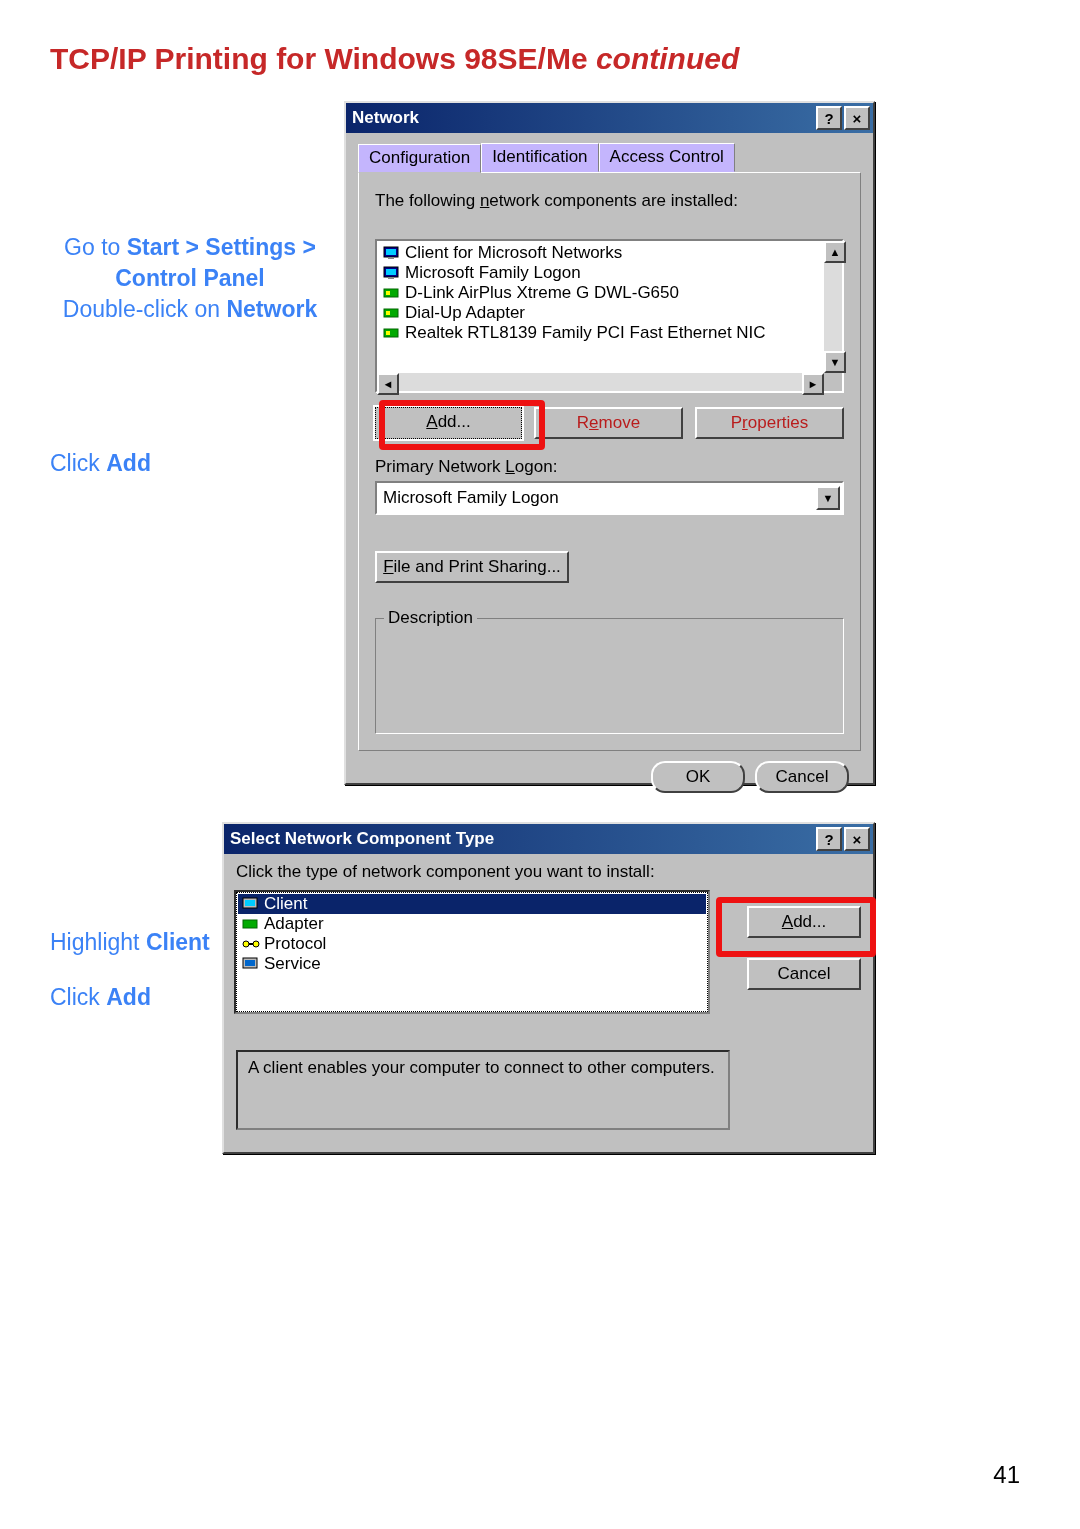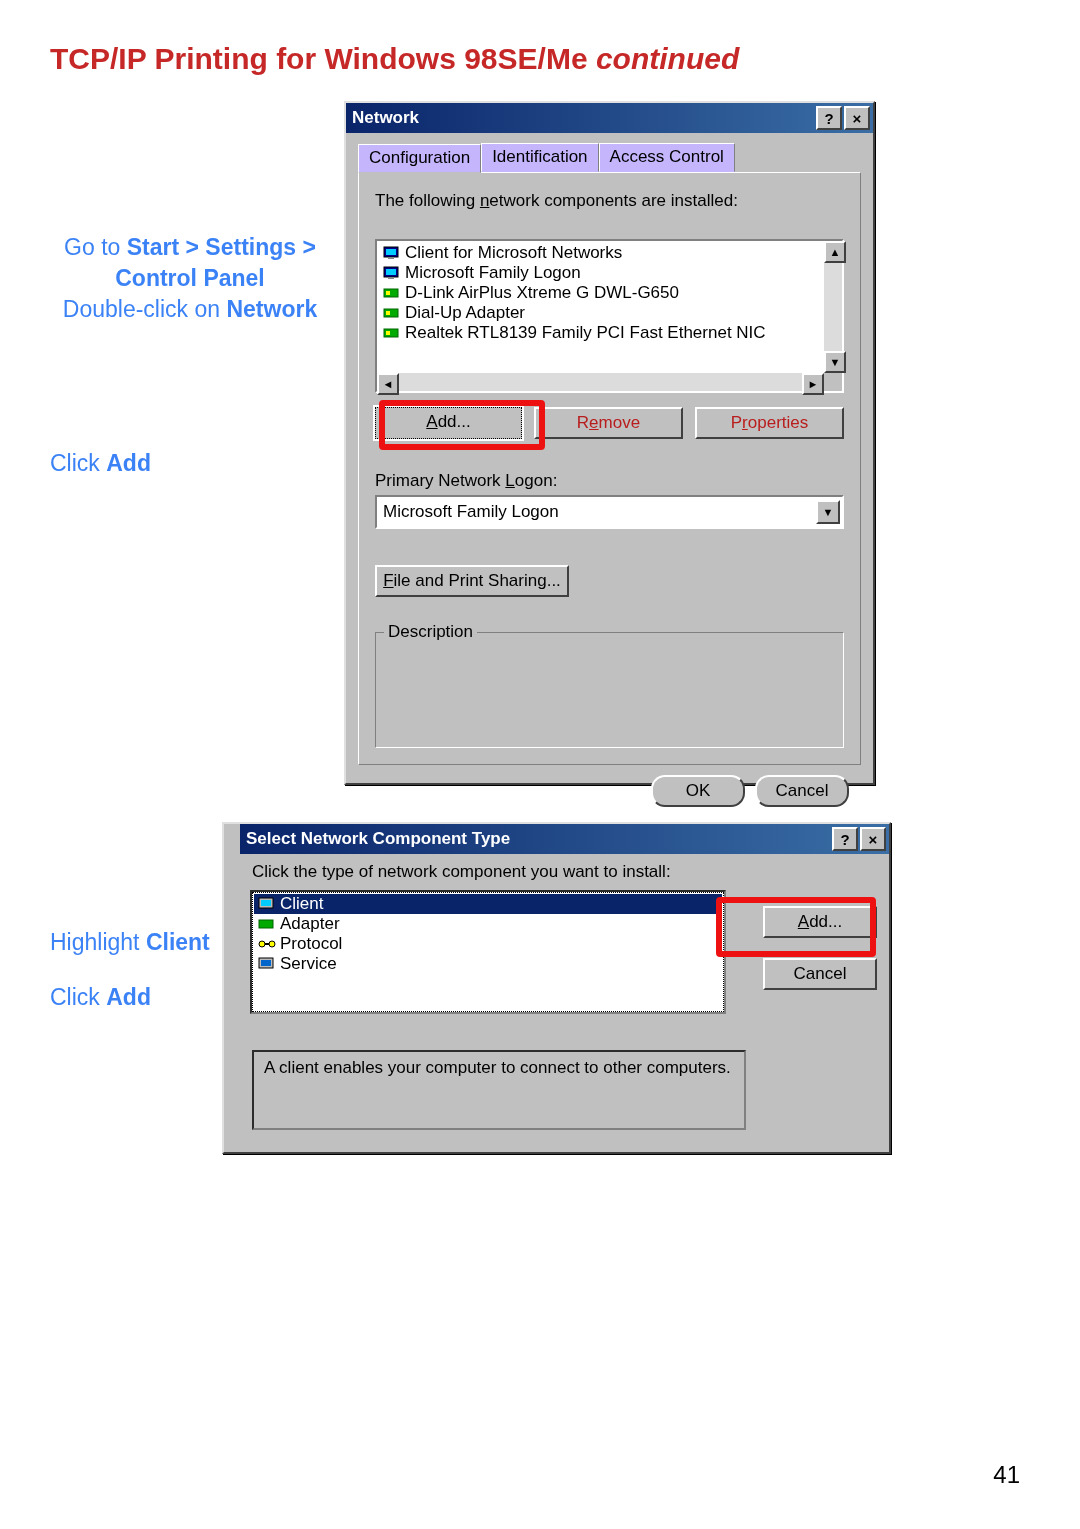--- a/index.html
+++ b/index.html
@@ -38,21 +38,21 @@
   .win {
     position: absolute;
     background: #c0c0c0;
     border: 2px solid;
     border-color: #e0e0e0 #404040 #404040 #e0e0e0;
     box-shadow: 1px 1px 0 #000;
     font-family: Tahoma, "MS Sans Serif", Arial, sans-serif;
     font-size: 17px;
   }
   .win-net { left: 344px; top: 101px; width: 527px; height: 680px; }
-  .win-sel { left: 222px; top: 822px; width: 649px; height: 328px; padding-left: 16px; }
+  .win-sel { left: 222px; top: 822px; width: 649px; height: 328px; }
 
   .titlebar {
     height: 26px;
     background: linear-gradient(90deg, #0a246a 0%, #3a6ea5 100%);
     color: #fff;
     display: flex; align-items: center;
     padding: 2px 3px 2px 6px;
     font-weight: bold;
     font-size: 17px;
   }
@@ -325,21 +325,21 @@
         </div>
         <div class="sb-corner"></div>
       </div>
 
       <div class="btn-row">
         <div class="btn" style="border:1px dotted #000; outline:2px solid; outline-color:#fff;"><span class="u">A</span><span>dd...</span></div>
         <div class="btn disabled"><span>R</span><span class="u">e</span><span>move</span></div>
         <div class="btn disabled"><span>P</span><span class="u">r</span><span>operties</span></div>
       </div>
 
-      <div class="label" style="margin-top:32px;">
+      <div class="label" style="margin-top:18px;">
         <span>Primary Network </span><span class="u">L</span><span>ogon:</span>
       </div>
       <div class="dropdown">
         <span class="dd-text">Microsoft Family Logon</span>
         <span class="dd-arrow">
             <span>▼</span>
           </span>
       </div>
 
       <div style="margin-top:36px;">

